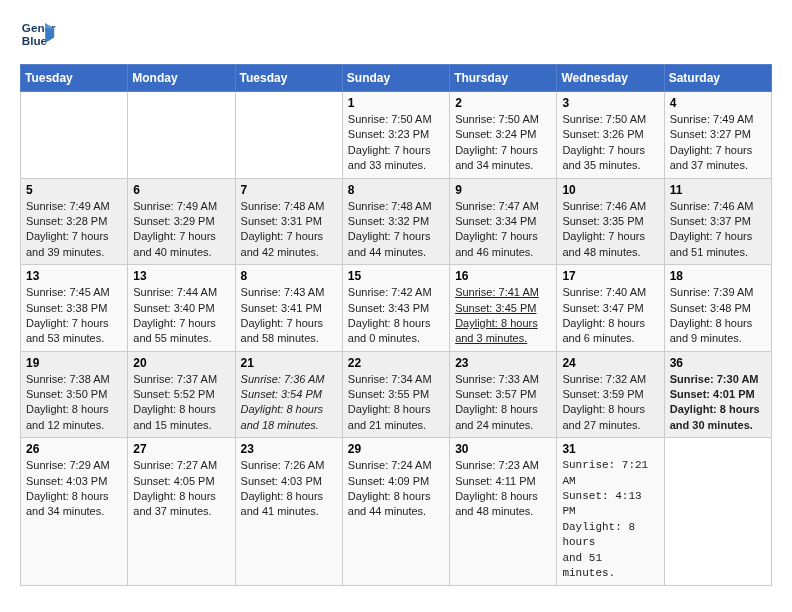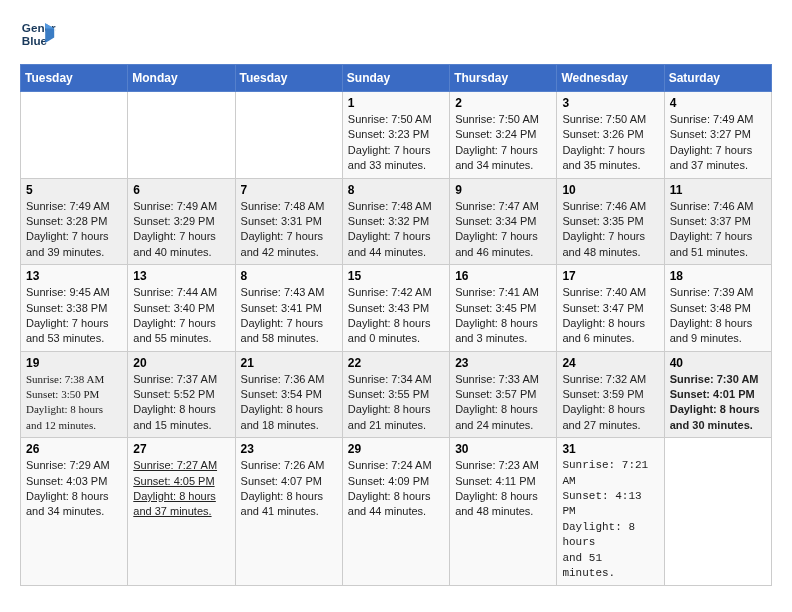--- a/index.html
+++ b/index.html
@@ -196,21 +196,21 @@
           <span class="day-number">11</span>
           <div class="day-info" style="white-space: pre-line;">Sunrise: 7:46 AM
 Sunset: 3:37 PM
 Daylight: 7 hours
 and 51 minutes.</div>
         </td>
       </tr>
       <tr>
         <td>
           <span class="day-number">13</span>
-          <div class="day-info" style="white-space: pre-line;">Sunrise: 9:45 AM
+          <div class="day-info" style="white-space: pre-line;">Sunrise: 7:45 AM
 Sunset: 3:38 PM
 Daylight: 7 hours
 and 53 minutes.</div>
         </td>
         <td>
           <span class="day-number">13</span>
           <div class="day-info" style="white-space: pre-line;">Sunrise: 7:44 AM
 Sunset: 3:40 PM
 Daylight: 7 hours
 and 55 minutes.</div>
@@ -224,21 +224,21 @@
         </td>
         <td>
           <span class="day-number">15</span>
           <div class="day-info" style="white-space: pre-line;">Sunrise: 7:42 AM
 Sunset: 3:43 PM
 Daylight: 8 hours
 and 0 minutes.</div>
         </td>
         <td>
           <span class="day-number">16</span>
-          <div class="day-info" style="white-space: pre-line;">Sunrise: 7:41 AM
+          <div class="day-info" style="white-space: pre-line; text-decoration: underline;">Sunrise: 7:41 AM
 Sunset: 3:45 PM
 Daylight: 8 hours
 and 3 minutes.</div>
         </td>
         <td>
           <span class="day-number">17</span>
           <div class="day-info" style="white-space: pre-line;">Sunrise: 7:40 AM
 Sunset: 3:47 PM
 Daylight: 8 hours
 and 6 minutes.</div>
@@ -247,35 +247,35 @@
           <span class="day-number">18</span>
           <div class="day-info" style="white-space: pre-line;">Sunrise: 7:39 AM
 Sunset: 3:48 PM
 Daylight: 8 hours
 and 9 minutes.</div>
         </td>
       </tr>
       <tr>
         <td>
           <span class="day-number">19</span>
-          <div class="day-info" style="white-space: pre-line; font-family: Liberation Serif, serif;">Sunrise: 7:38 AM
+          <div class="day-info" style="white-space: pre-line;">Sunrise: 7:38 AM
 Sunset: 3:50 PM
 Daylight: 8 hours
 and 12 minutes.</div>
         </td>
         <td>
           <span class="day-number">20</span>
           <div class="day-info" style="white-space: pre-line;">Sunrise: 7:37 AM
 Sunset: 5:52 PM
 Daylight: 8 hours
 and 15 minutes.</div>
         </td>
         <td>
           <span class="day-number">21</span>
-          <div class="day-info" style="white-space: pre-line;">Sunrise: 7:36 AM
+          <div class="day-info" style="white-space: pre-line; font-style: italic;">Sunrise: 7:36 AM
 Sunset: 3:54 PM
 Daylight: 8 hours
 and 18 minutes.</div>
         </td>
         <td>
           <span class="day-number">22</span>
           <div class="day-info" style="white-space: pre-line;">Sunrise: 7:34 AM
 Sunset: 3:55 PM
 Daylight: 8 hours
 and 21 minutes.</div>
@@ -288,46 +288,46 @@
 and 24 minutes.</div>
         </td>
         <td>
           <span class="day-number">24</span>
           <div class="day-info" style="white-space: pre-line;">Sunrise: 7:32 AM
 Sunset: 3:59 PM
 Daylight: 8 hours
 and 27 minutes.</div>
         </td>
         <td>
-          <span class="day-number">40</span>
+          <span class="day-number">36</span>
           <div class="day-info" style="white-space: pre-line; font-weight: bold;">Sunrise: 7:30 AM
 Sunset: 4:01 PM
 Daylight: 8 hours
 and 30 minutes.</div>
         </td>
       </tr>
       <tr>
         <td>
           <span class="day-number">26</span>
           <div class="day-info" style="white-space: pre-line;">Sunrise: 7:29 AM
 Sunset: 4:03 PM
 Daylight: 8 hours
 and 34 minutes.</div>
         </td>
         <td>
           <span class="day-number">27</span>
-          <div class="day-info" style="white-space: pre-line; text-decoration: underline;">Sunrise: 7:27 AM
+          <div class="day-info" style="white-space: pre-line;">Sunrise: 7:27 AM
 Sunset: 4:05 PM
 Daylight: 8 hours
 and 37 minutes.</div>
         </td>
         <td>
           <span class="day-number">23</span>
           <div class="day-info" style="white-space: pre-line;">Sunrise: 7:26 AM
-Sunset: 4:07 PM
+Sunset: 4:03 PM
 Daylight: 8 hours
 and 41 minutes.</div>
         </td>
         <td>
           <span class="day-number">29</span>
           <div class="day-info" style="white-space: pre-line;">Sunrise: 7:24 AM
 Sunset: 4:09 PM
 Daylight: 8 hours
 and 44 minutes.</div>
         </td>

